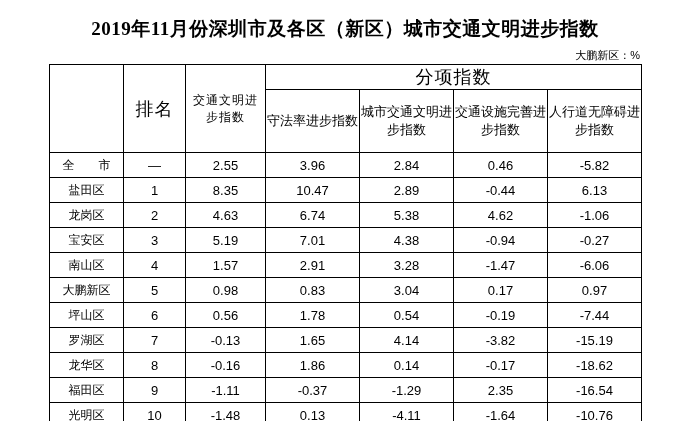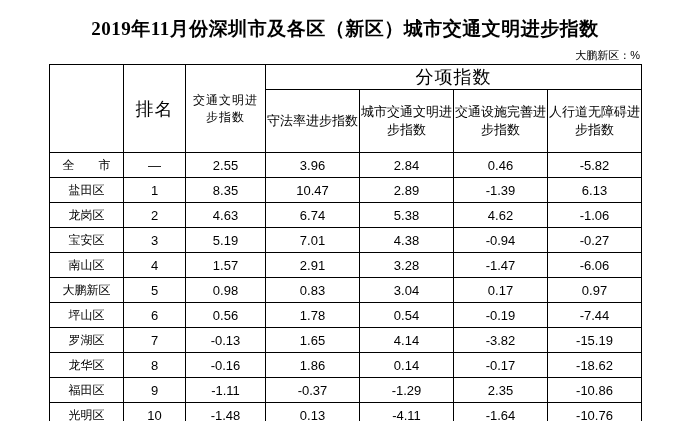--- a/index.html
+++ b/index.html
@@ -141,21 +141,21 @@
         <td class="row-cell num">2.84</td>
         <td class="row-cell num">0.46</td>
         <td class="row-cell num">-5.82</td>
       </tr>
       <tr>
         <td class="row-cell name-cell">盐田区</td>
         <td class="row-cell num">1</td>
         <td class="row-cell num">8.35</td>
         <td class="row-cell num">10.47</td>
         <td class="row-cell num">2.89</td>
-        <td class="row-cell num">-1.39</td>
+        <td class="row-cell num">-0.44</td>
         <td class="row-cell num">6.13</td>
       </tr>
       <tr>
         <td class="row-cell name-cell">龙岗区</td>
         <td class="row-cell num">2</td>
         <td class="row-cell num">4.63</td>
         <td class="row-cell num">6.74</td>
         <td class="row-cell num">5.38</td>
         <td class="row-cell num">4.62</td>
         <td class="row-cell num">-1.06</td>
@@ -214,21 +214,21 @@
         <td class="row-cell num">-0.17</td>
         <td class="row-cell num">-18.62</td>
       </tr>
       <tr>
         <td class="row-cell name-cell">福田区</td>
         <td class="row-cell num">9</td>
         <td class="row-cell num">-1.11</td>
         <td class="row-cell num">-0.37</td>
         <td class="row-cell num">-1.29</td>
         <td class="row-cell num">2.35</td>
-        <td class="row-cell num">-10.86</td>
+        <td class="row-cell num">-16.54</td>
       </tr>
       <tr>
         <td class="row-cell name-cell">光明区</td>
         <td class="row-cell num">10</td>
         <td class="row-cell num">-1.48</td>
         <td class="row-cell num">0.13</td>
         <td class="row-cell num">-4.11</td>
         <td class="row-cell num">-1.64</td>
         <td class="row-cell num">-10.76</td>
       </tr>

